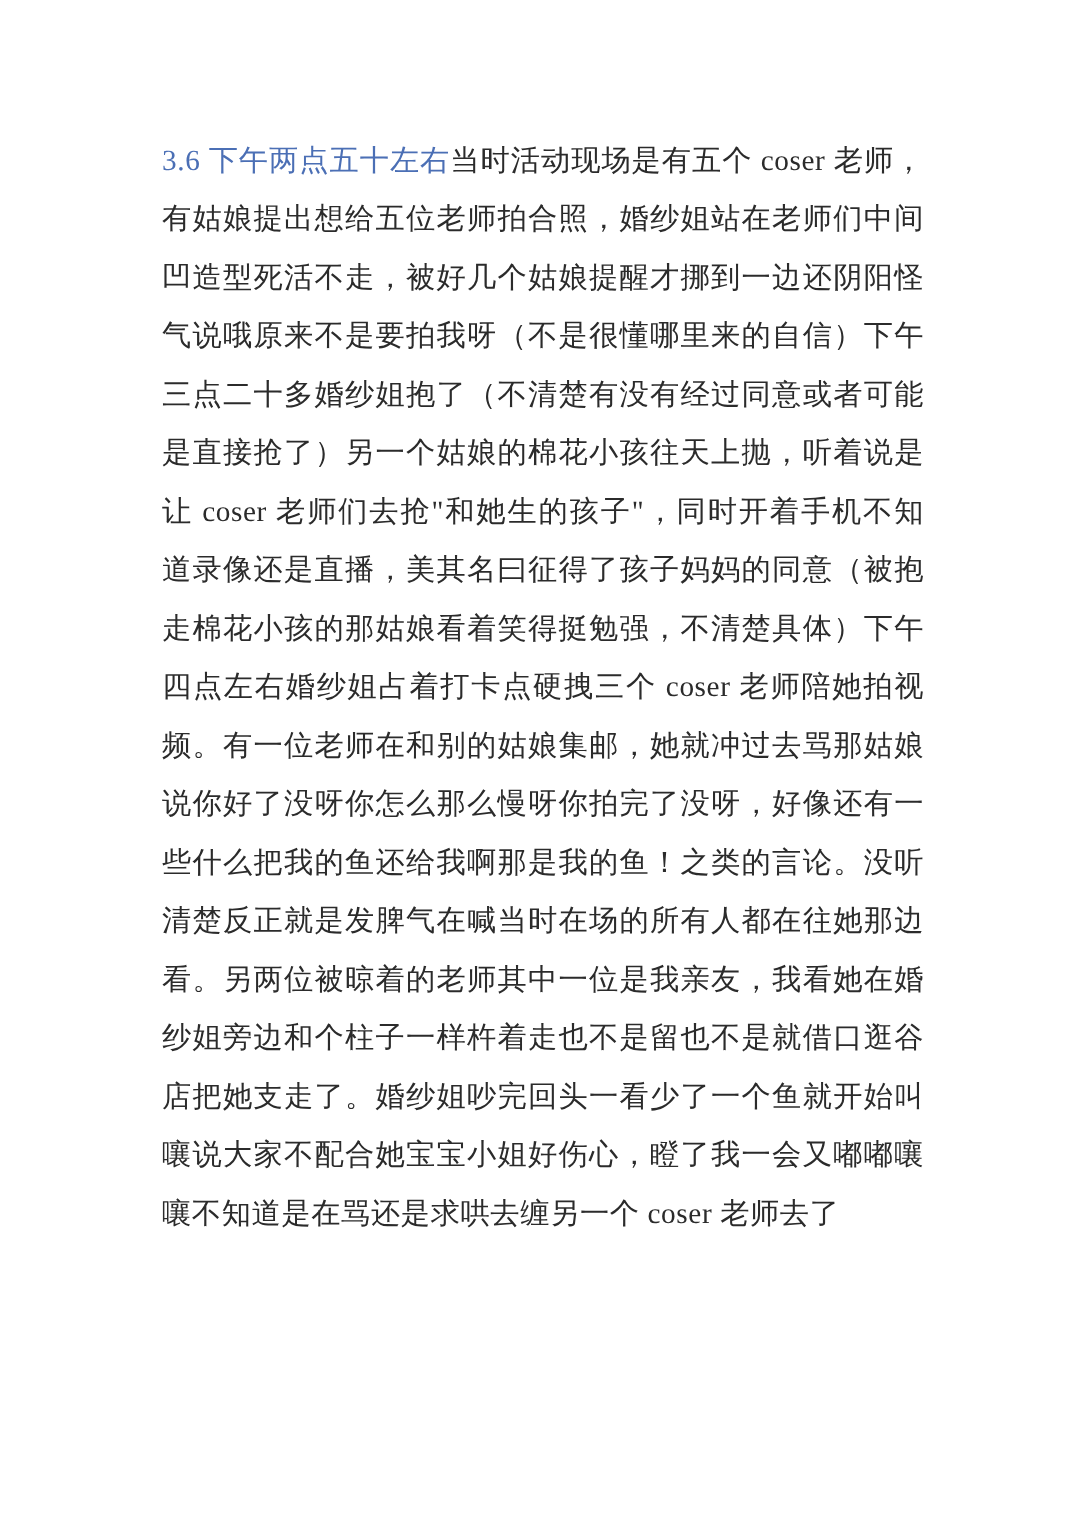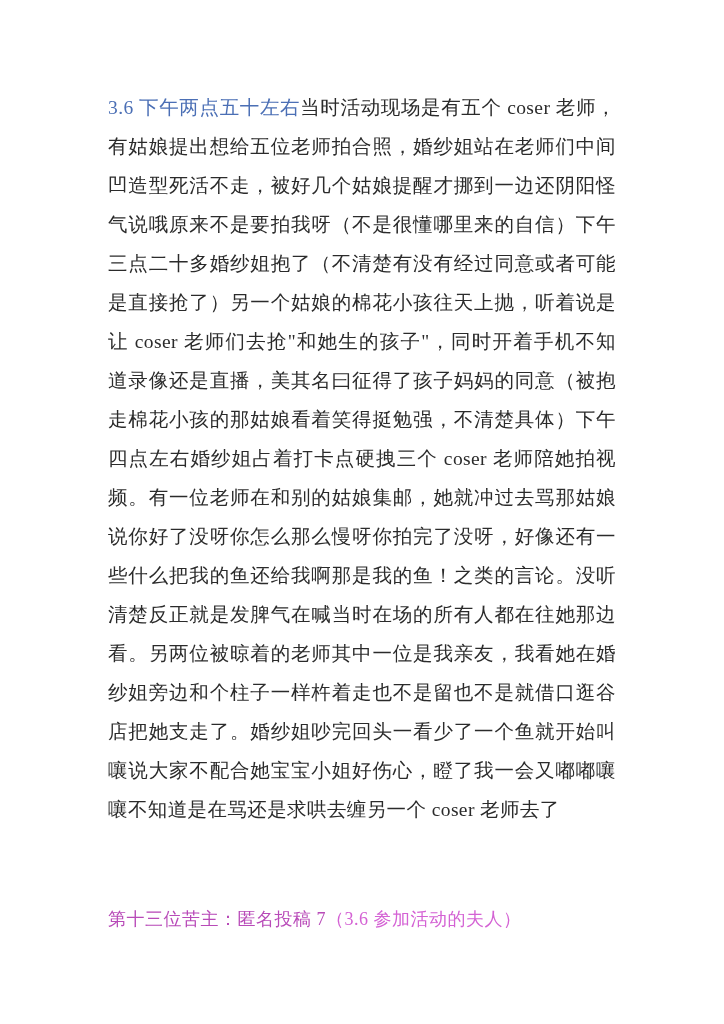--- a/index.html
+++ b/index.html
@@ -47,17 +47,14 @@
     color: #d462d4;
   }
 </style>
 </head>
 <body>
 
 <div class="page">
 
   <p class="para"><span class="hl">3.6 下午两点五十左右</span><span>当时活动现场是有五个 coser 老师，有姑娘提出想给五位老师拍合照，婚纱姐站在老师们中间凹造型死活不走，被好几个姑娘提醒才挪到一边还阴阳怪气说哦原来不是要拍我呀（不是很懂哪里来的自信）下午三点二十多婚纱姐抱了（不清楚有没有经过同意或者可能是直接抢了）另一个姑娘的棉花小孩往天上抛，听着说是让 coser 老师们去抢"和她生的孩子"，同时开着手机不知道录像还是直播，美其名曰征得了孩子妈妈的同意（被抱走棉花小孩的那姑娘看着笑得挺勉强，不清楚具体）下午四点左右婚纱姐占着打卡点硬拽三个 coser 老师陪她拍视频。有一位老师在和别的姑娘集邮，她就冲过去骂那姑娘说你好了没呀你怎么那么慢呀你拍完了没呀，好像还有一些什么把我的鱼还给我啊那是我的鱼！之类的言论。没听清楚反正就是发脾气在喊当时在场的所有人都在往她那边看。另两位被晾着的老师其中一位是我亲友，我看她在婚纱姐旁边和个柱子一样杵着走也不是留也不是就借口逛谷店把她支走了。婚纱姐吵完回头一看少了一个鱼就开始叫嚷说大家不配合她宝宝小姐好伤心，瞪了我一会又嘟嘟嚷嚷不知道是在骂还是求哄去缠另一个 coser 老师去了</span></p>
 
-  <div class="footer-note">
-    <span class="accent">第十三位苦主：</span><span class="accent">匿名投稿 7</span><span class="bright">（3.6 参加活动的夫人）</span>
-  </div>
 
 </div>
 
 </body></html>

